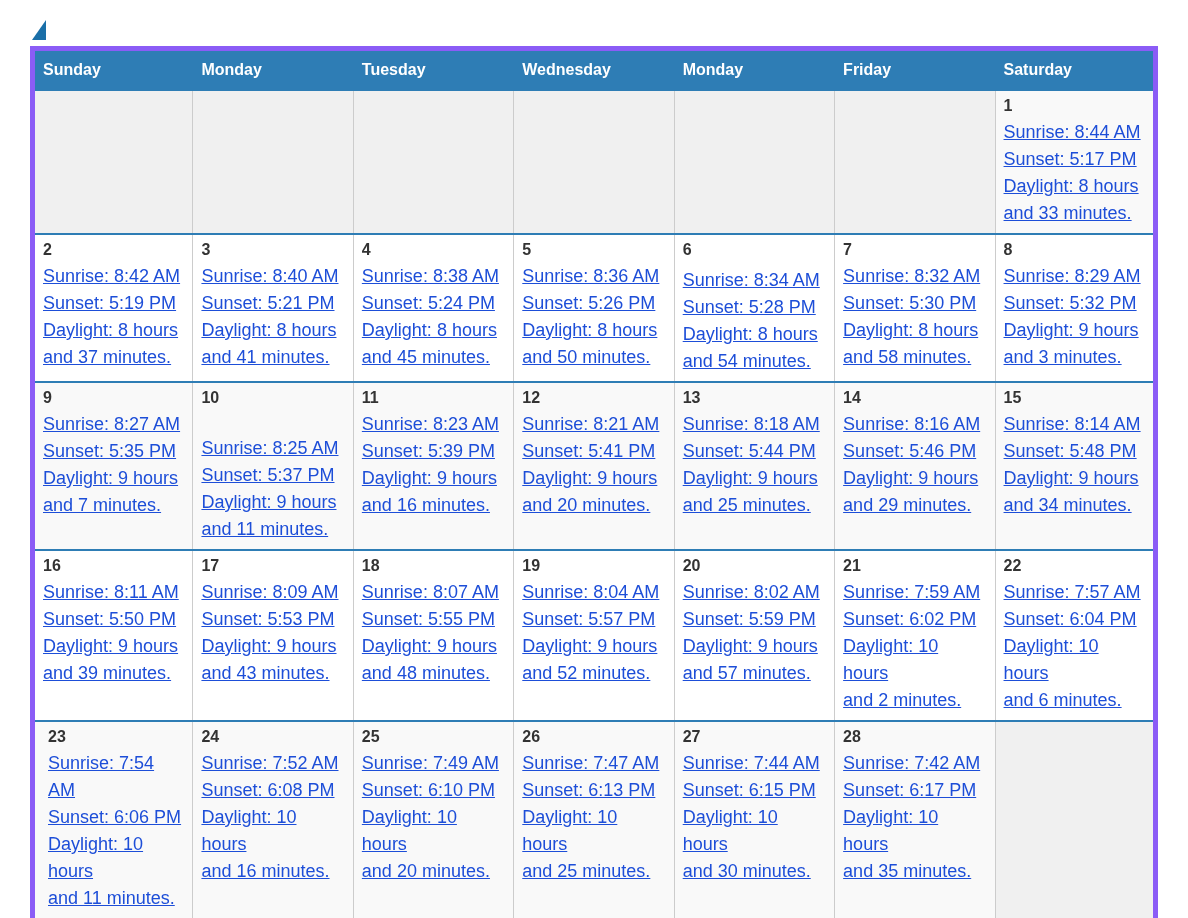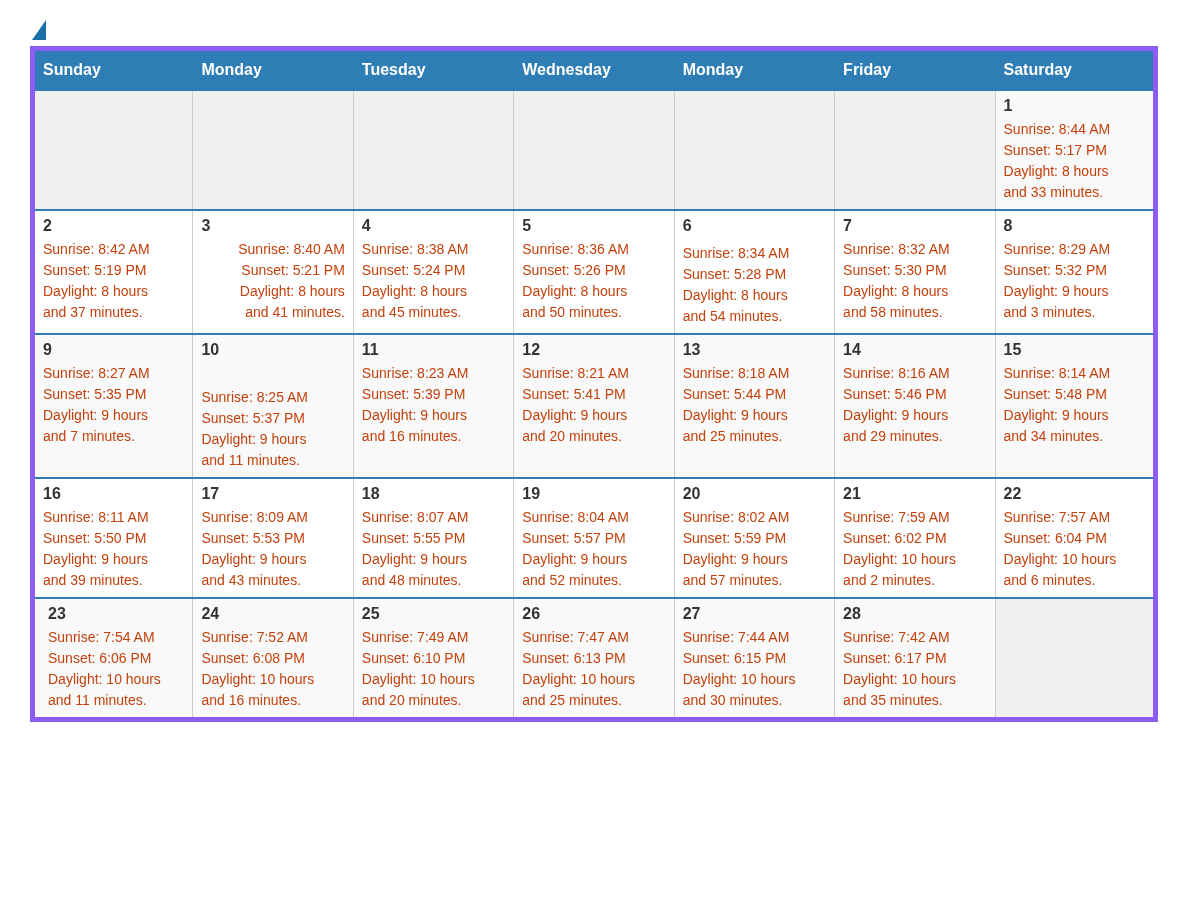--- a/index.html
+++ b/index.html
@@ -86,23 +86,24 @@
       background: #fff;
     }
     .day-number {
       font-size: 16px;
       font-weight: bold;
       color: #333;
       display: block;
       margin-bottom: 4px;
     }
     .day-info {
-      font-size: 14px;
-      color: #c2410c;
+      font-size: 18px;
+      color: #1d4ed8;
       line-height: 1.5;
+      text-decoration: underline;
     }
     .empty-cell {
       background: #f0f0f0 !important;
     }
     .calendar tbody tr td:first-child {
       border-left: 2px solid #2e7db5;
     }
     .top-border-row td {
       border-top: 2px solid #2e7db5;
     }
@@ -159,21 +160,21 @@
       <tr class="top-border-row">
         <td style="background: rgb(255, 255, 255);">
           <span class="day-number">2</span>
           <div class="day-info" style="white-space: pre-line;">Sunrise: 8:42 AM
 Sunset: 5:19 PM
 Daylight: 8 hours
 and 37 minutes.</div>
         </td>
         <td style="background: rgb(255, 255, 255);">
           <span class="day-number">3</span>
-          <div class="day-info" style="white-space: pre-line; text-align: right;">Sunrise: 8:40 AM
+          <div class="day-info" style="white-space: pre-line;">Sunrise: 8:40 AM
 Sunset: 5:21 PM
 Daylight: 8 hours
 and 41 minutes.</div>
         </td>
         <td style="background: rgb(255, 255, 255);">
           <span class="day-number">4</span>
           <div class="day-info" style="white-space: pre-line;">Sunrise: 8:38 AM
 Sunset: 5:24 PM
 Daylight: 8 hours
 and 45 minutes.</div>

